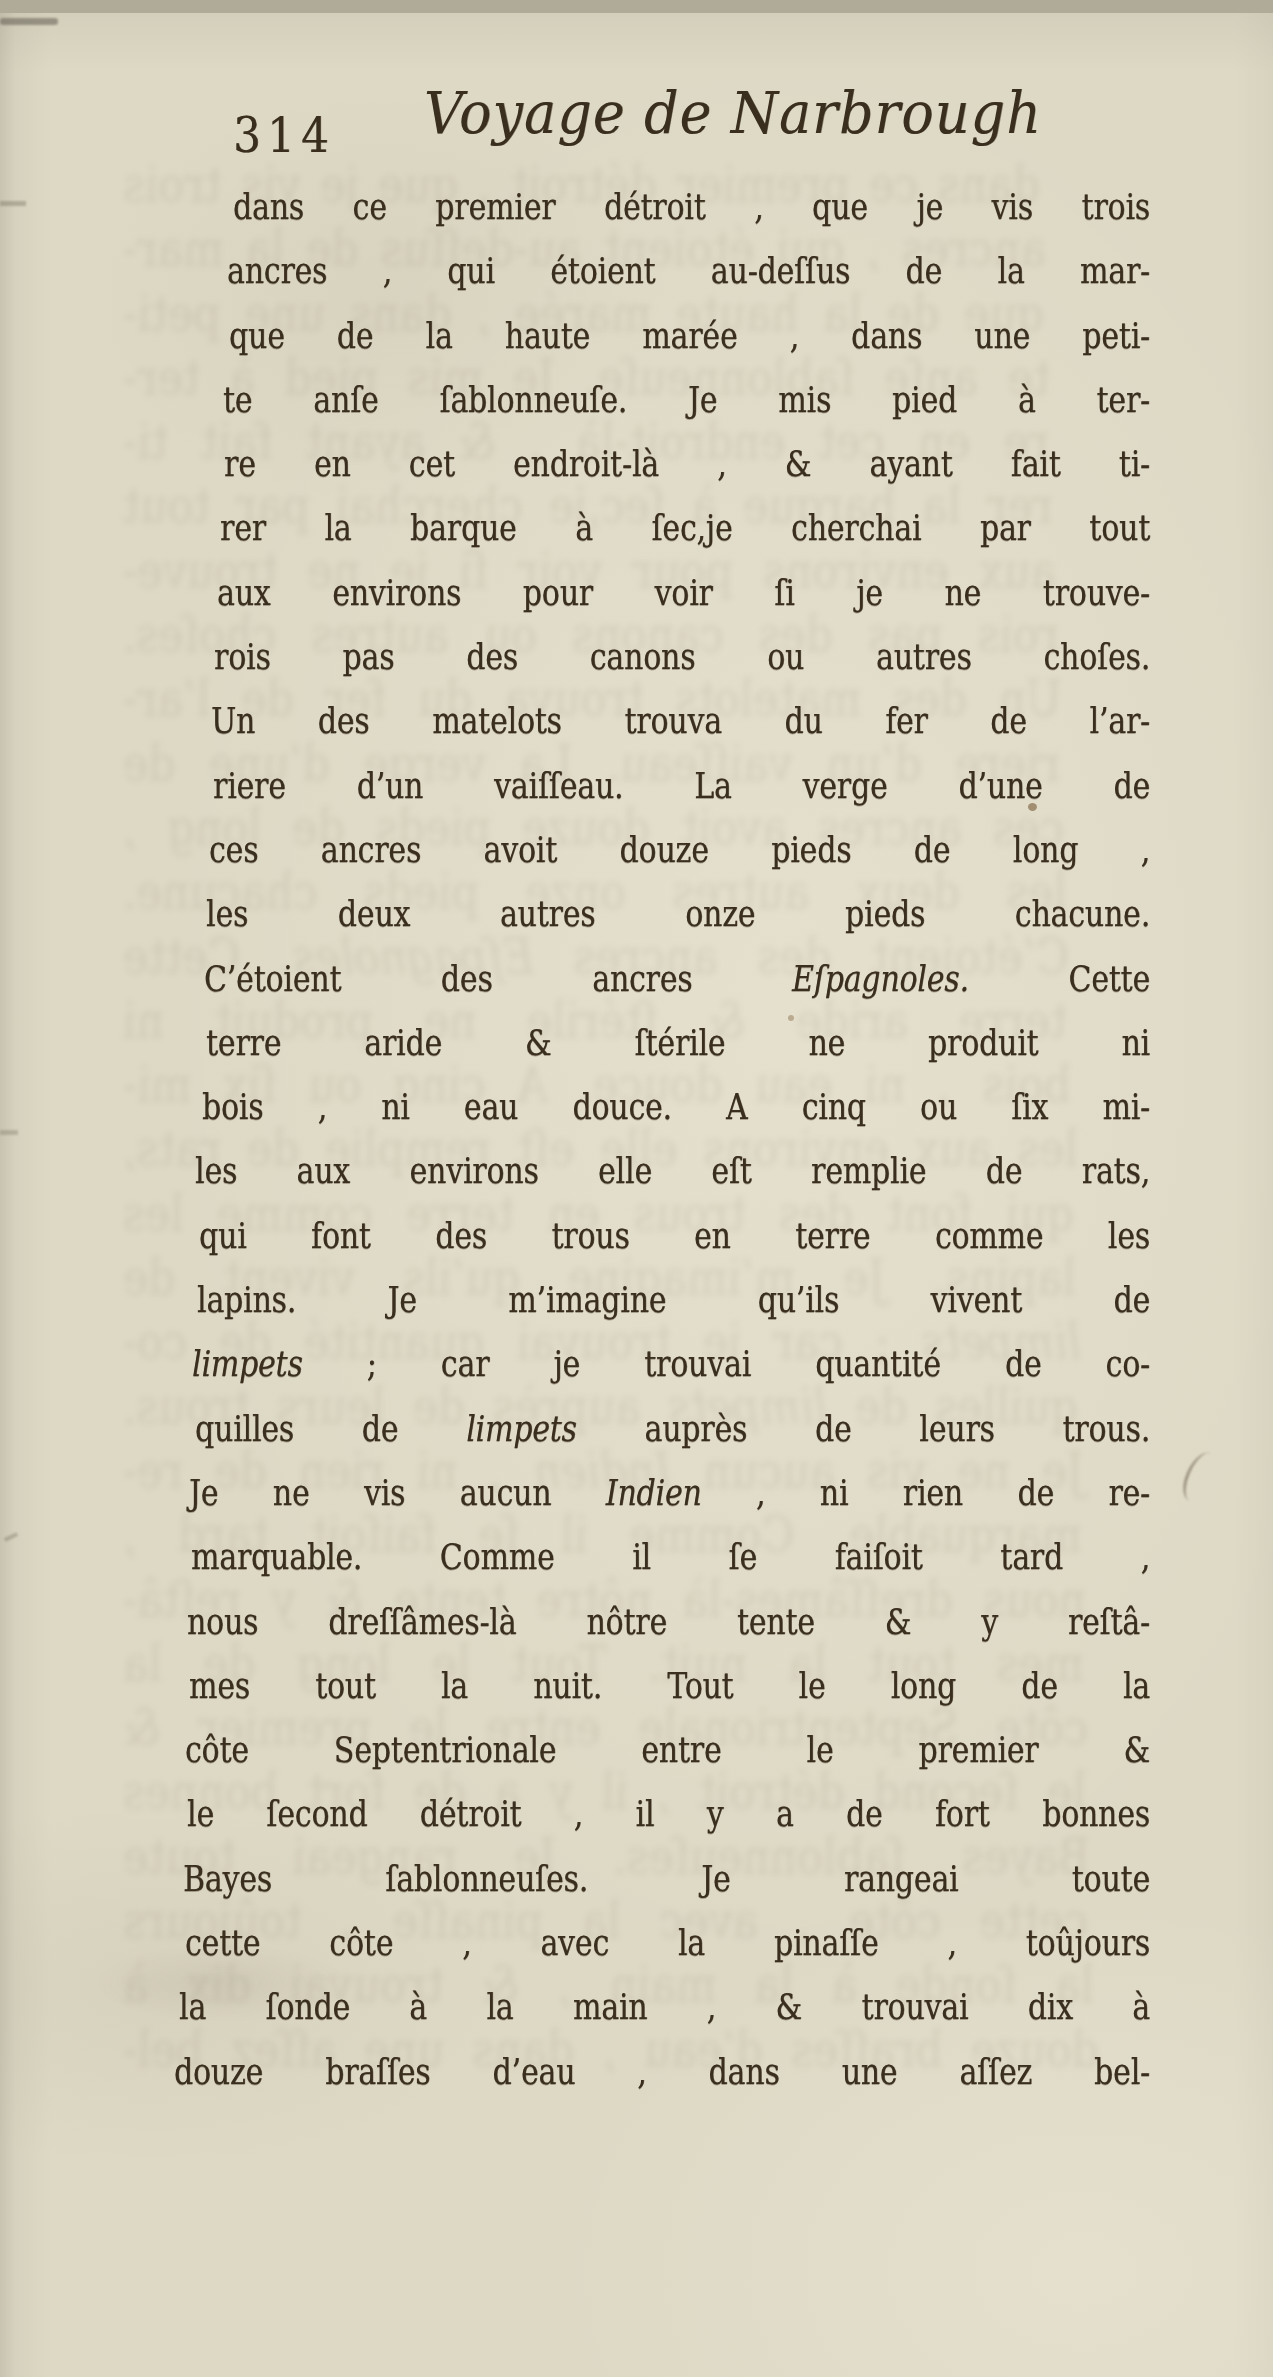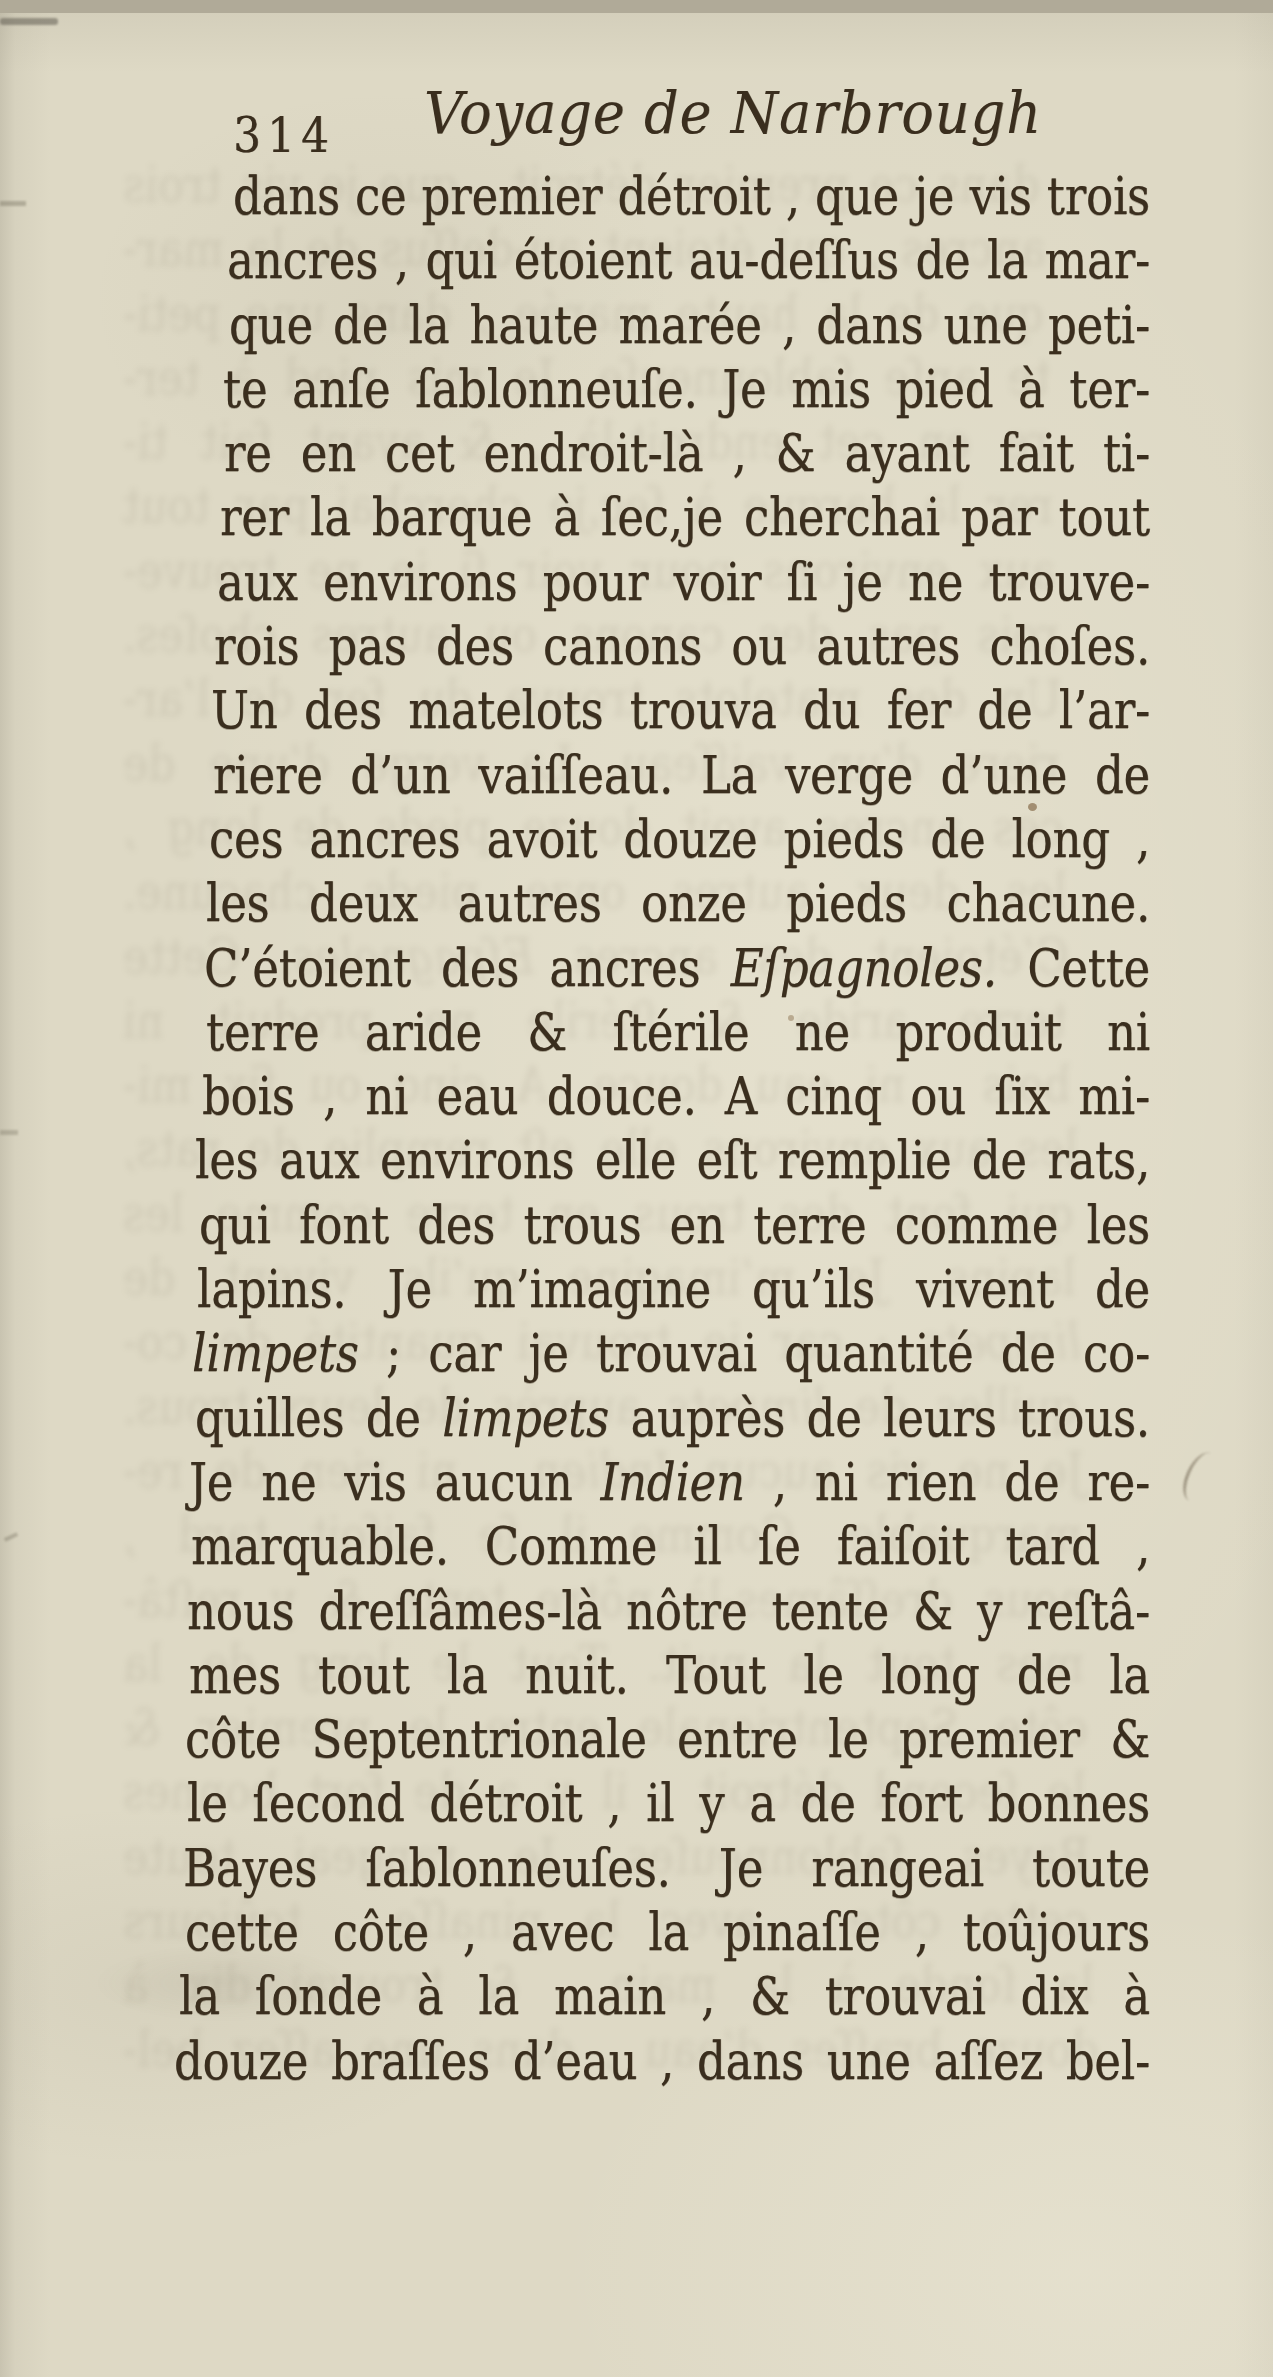--- a/index.html
+++ b/index.html
@@ -30,22 +30,22 @@
   .running-title{
     position:absolute;left:424px;top:66px;
     font-size:54px;font-style:italic;color:#3a2e1e;
     transform:scaleY(1.08);transform-origin:top left;
     text-shadow:0.6px 0 rgba(58,46,30,.5);
     letter-spacing:1px;
     white-space:nowrap;
   }
   
   .text-block{
-    position:absolute;left:0;top:152px;width:1119px;
-    font-size:45px;line-height:64.3px;
+    position:absolute;left:0;top:163px;width:1119px;
+    font-size:30px;line-height:64.3px;
     color:#3a2e1e;
     letter-spacing:-0.2px;
   }
   .text-block .line{
     height:64.3px;
     text-align:justify;
     text-align-last:justify;
     transform:scaleY(1.15);transform-origin:center;
     text-shadow:0.5px 0 rgba(58,46,30,.5), 0 0.4px rgba(58,46,30,.35);
     white-space:normal;

